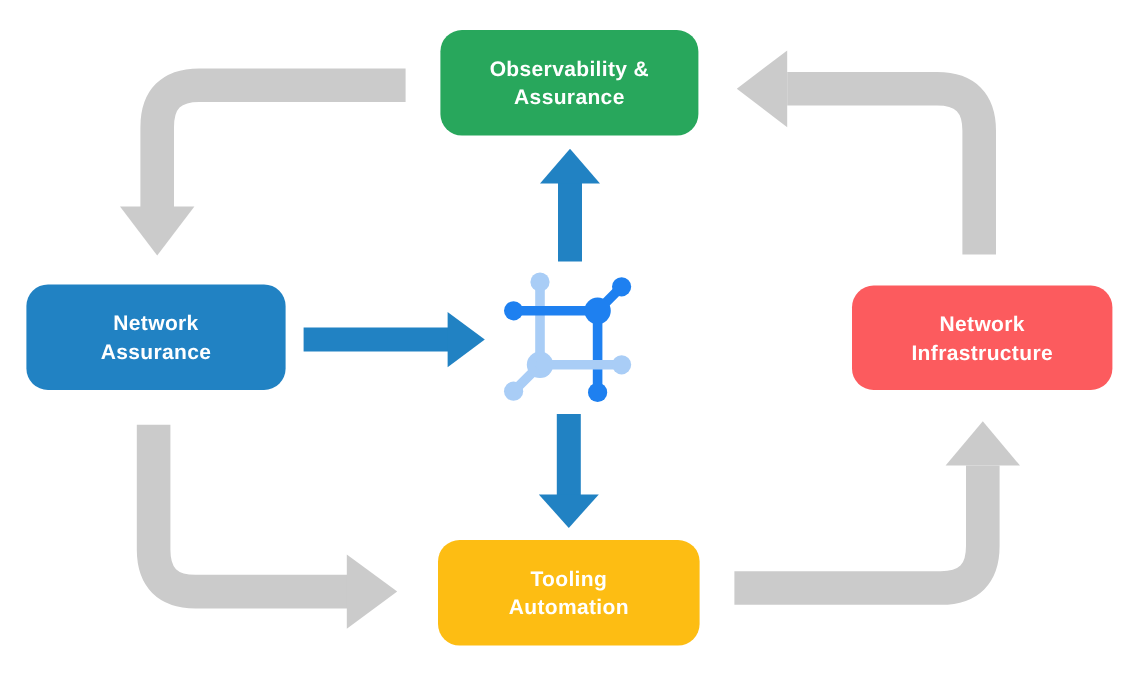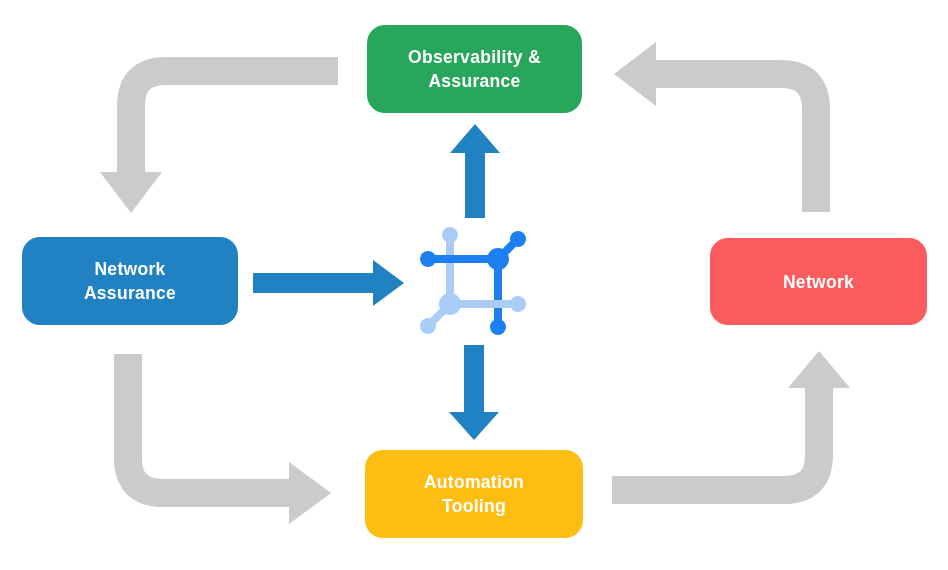--- a/index.html
+++ b/index.html
@@ -113,23 +113,24 @@
   <div class="node node-left" style="background-color: rgb(33, 130, 195);">
     <div class="node-label">
       <span>Network</span>
       <span>Assurance</span>
     </div>
   </div>
 
   <div class="node node-right" style="background-color: rgb(252, 91, 94);">
     <div class="node-label">
       <span>Network</span>
+      <span>Infrastructure</span>
     </div>
   </div>
 
   <div class="node node-bottom" style="background-color: rgb(253, 189, 19);">
     <div class="node-label">
+      <span>Tooling</span>
       <span>Automation</span>
-      <span>Tooling</span>
     </div>
   </div>
 
 </div>
 
 </body></html>

